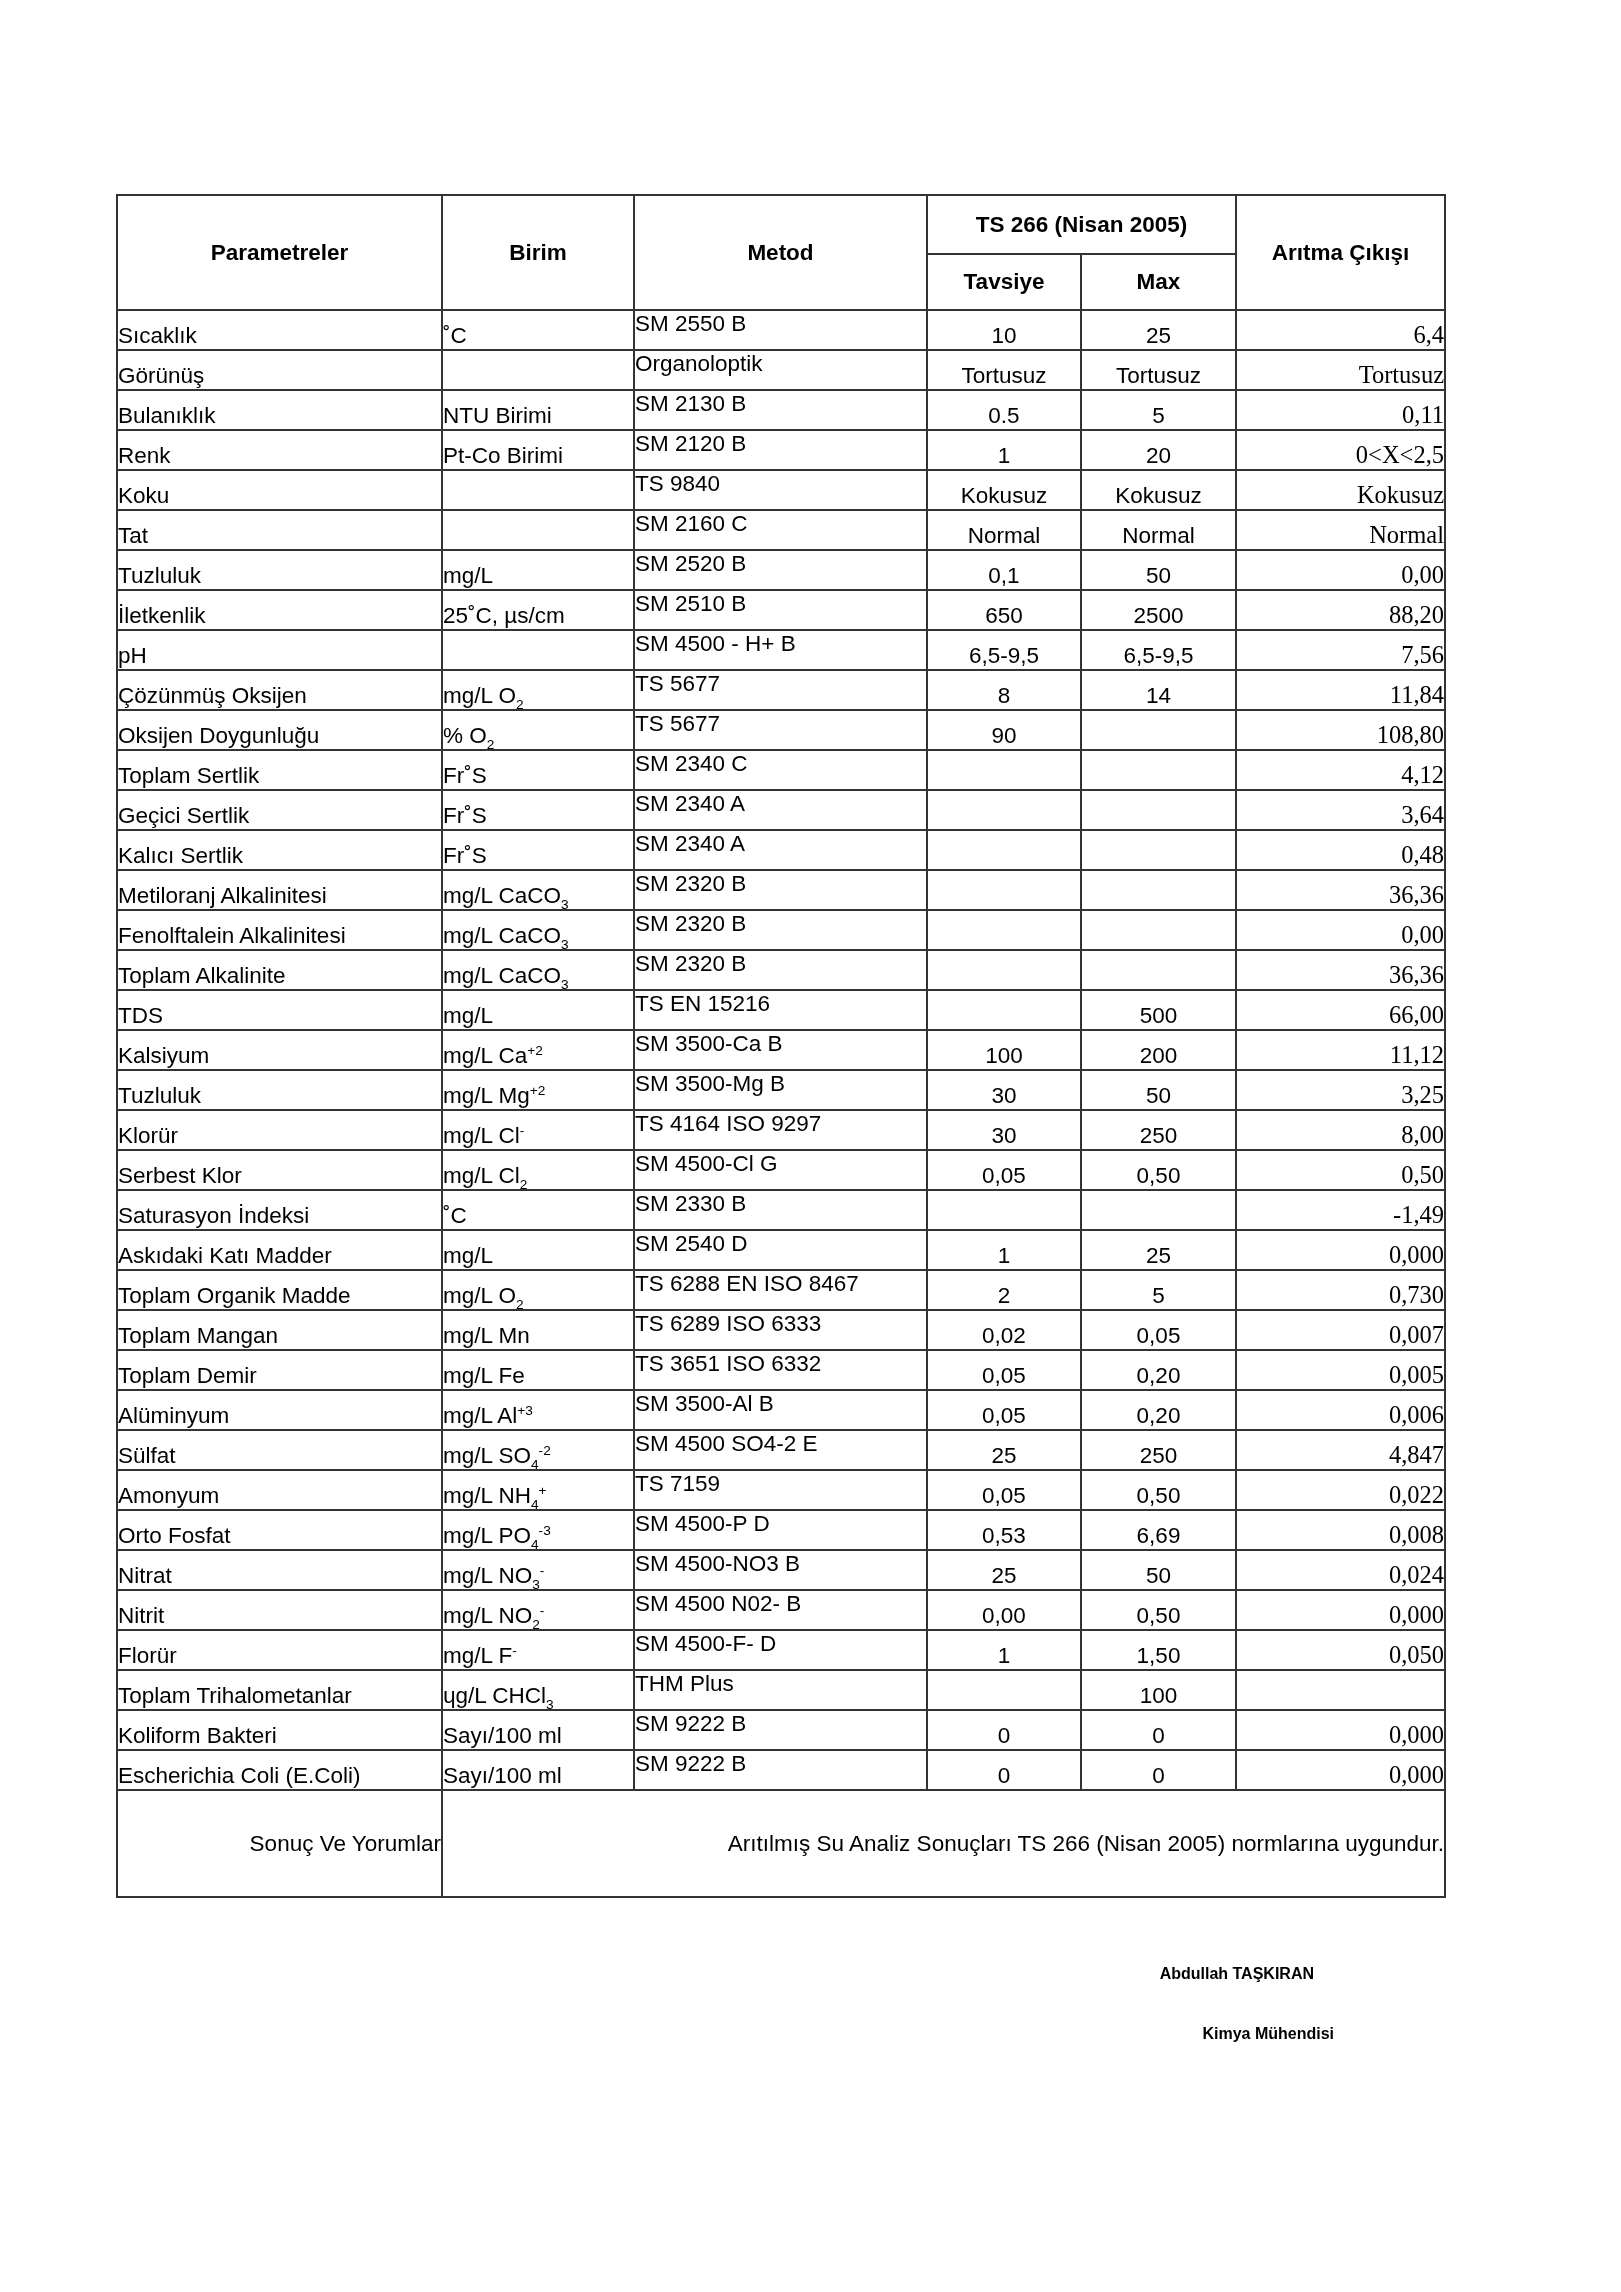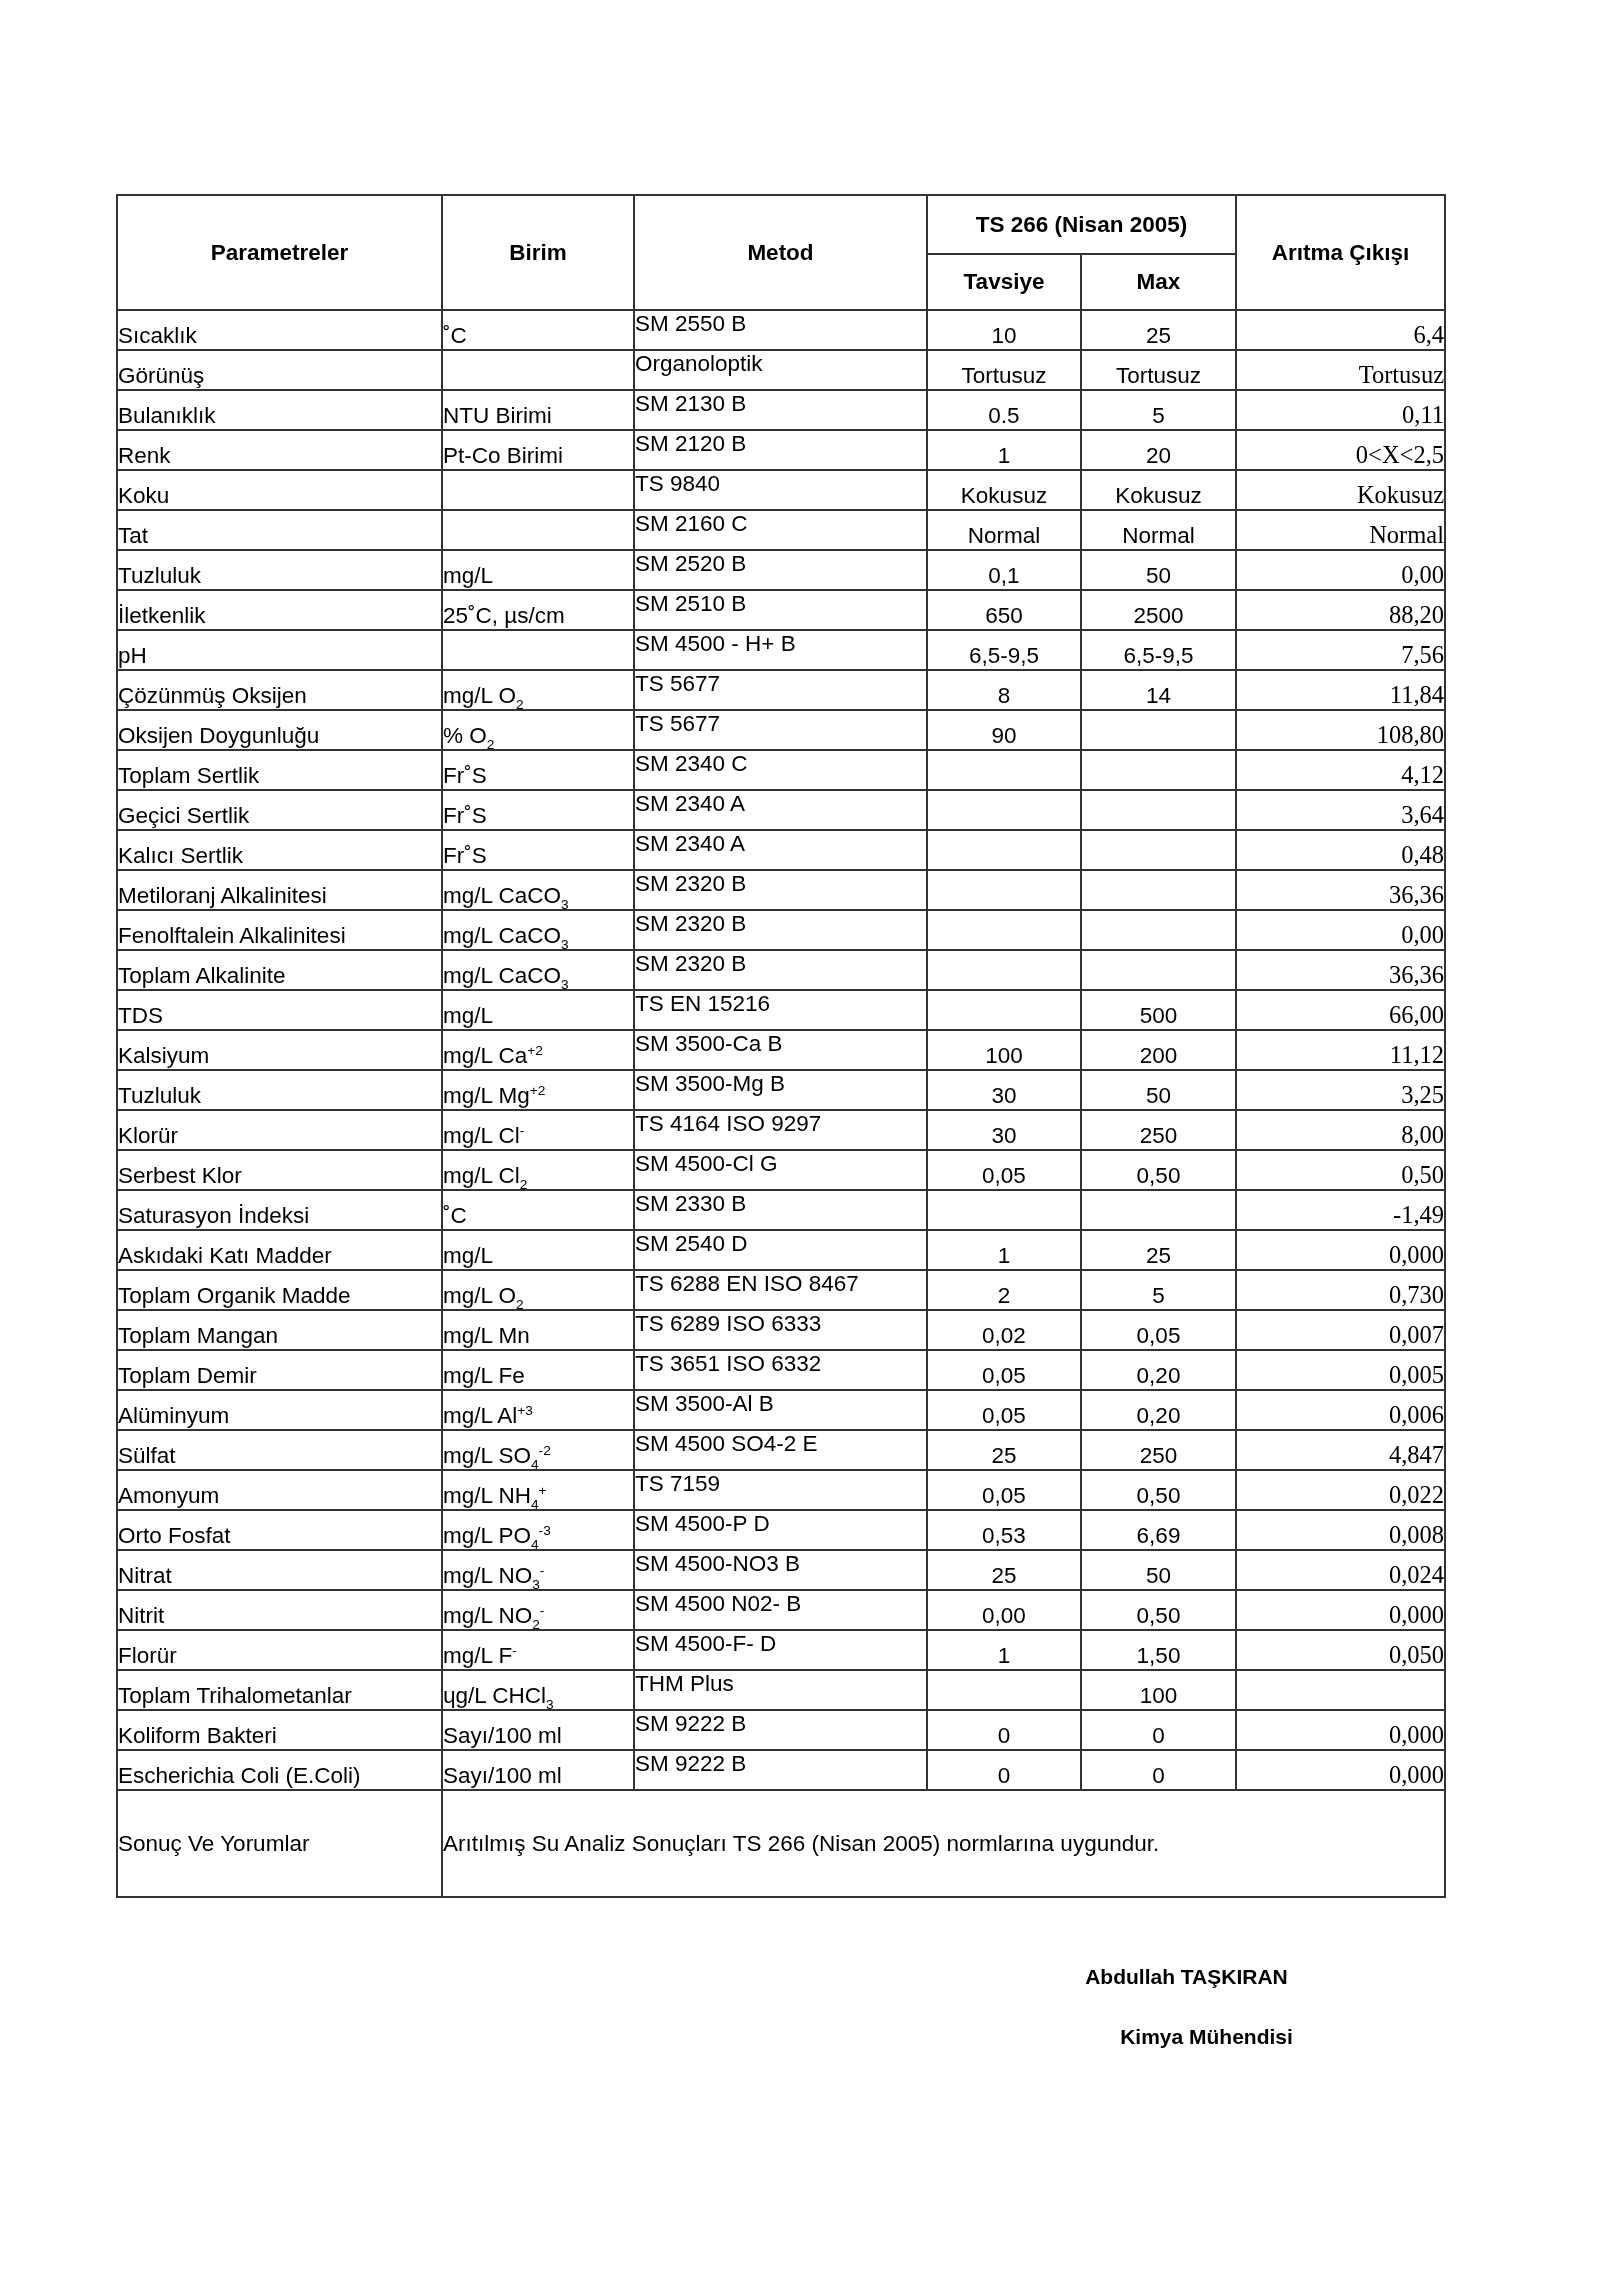--- a/index.html
+++ b/index.html
@@ -30,24 +30,24 @@
   th.h-sub { height: 54px; }
   tr.data-row td { height: 38px; }
   td.c-param, td.c-unit { padding-left: 13.7px; text-align: left; vertical-align: bottom; padding-bottom: 2.9px; }
   td.c-method { padding-left: 13.7px; text-align: left; vertical-align: top; padding-top: 1px; margin-left: 6px; }
   td.c-tav, td.c-max { text-align: center; vertical-align: bottom; padding-bottom: 2.9px; }
   td.c-res {
     text-align: right; vertical-align: bottom; padding-bottom: 2px;
     font-family: "Liberation Serif", serif; font-size: 24.5px;
   }
   sup, sub { font-size: 13.7px; line-height: 0; }
-  tr.footer-row td { height: 105px; text-align: left; vertical-align: middle; font-size: 22.5px; }
+  tr.footer-row td { height: 105px; text-align: right; vertical-align: middle; font-size: 22.5px; }
   .signature {
-    position: absolute; left: 1059px; width: 255px; text-align: center;
-    font-family: "Liberation Sans", sans-serif; font-weight: bold; font-size: 21px;
+    position: absolute; left: 1059px; width: 255px; text-align: right;
+    font-family: "Liberation Sans", sans-serif; font-weight: bold; font-size: 16px;
   }
   .sig-name { top: 1965px; }
   .sig-title { top: 2025px; left: 1079px; }
 </style>
 </head>
 <body>
 
 <div class="page">
   <table class="report">
     <colgroup>

